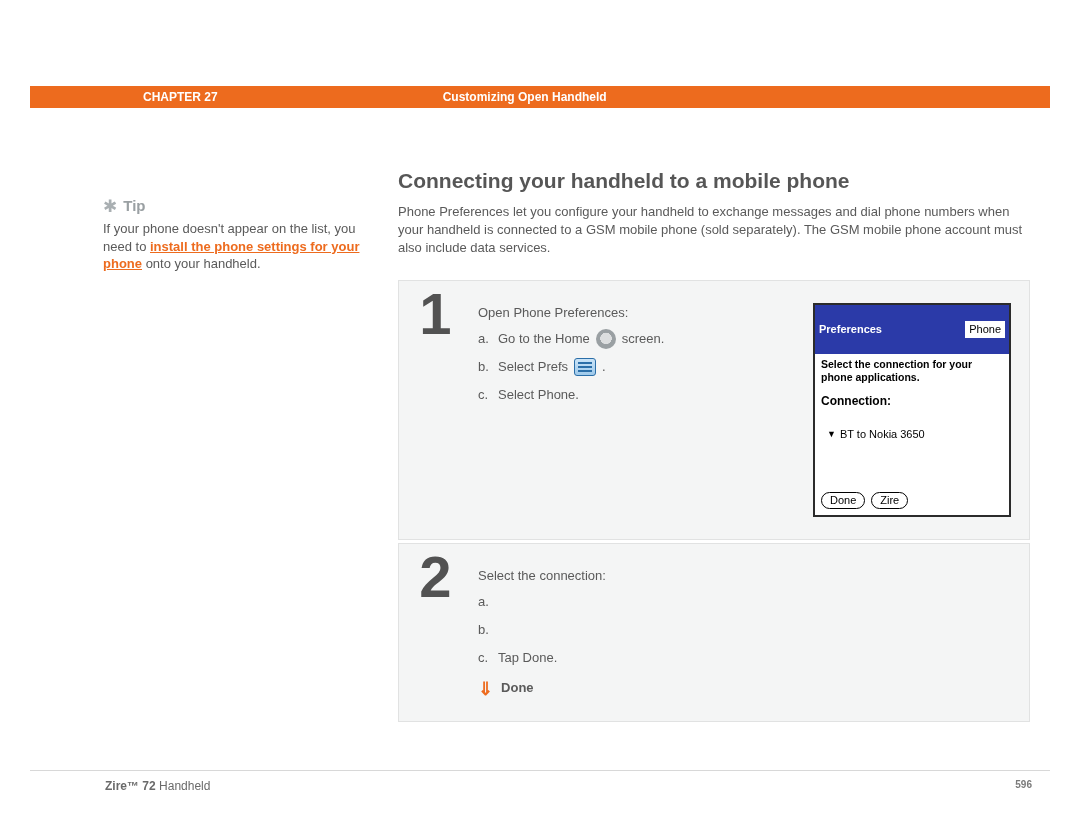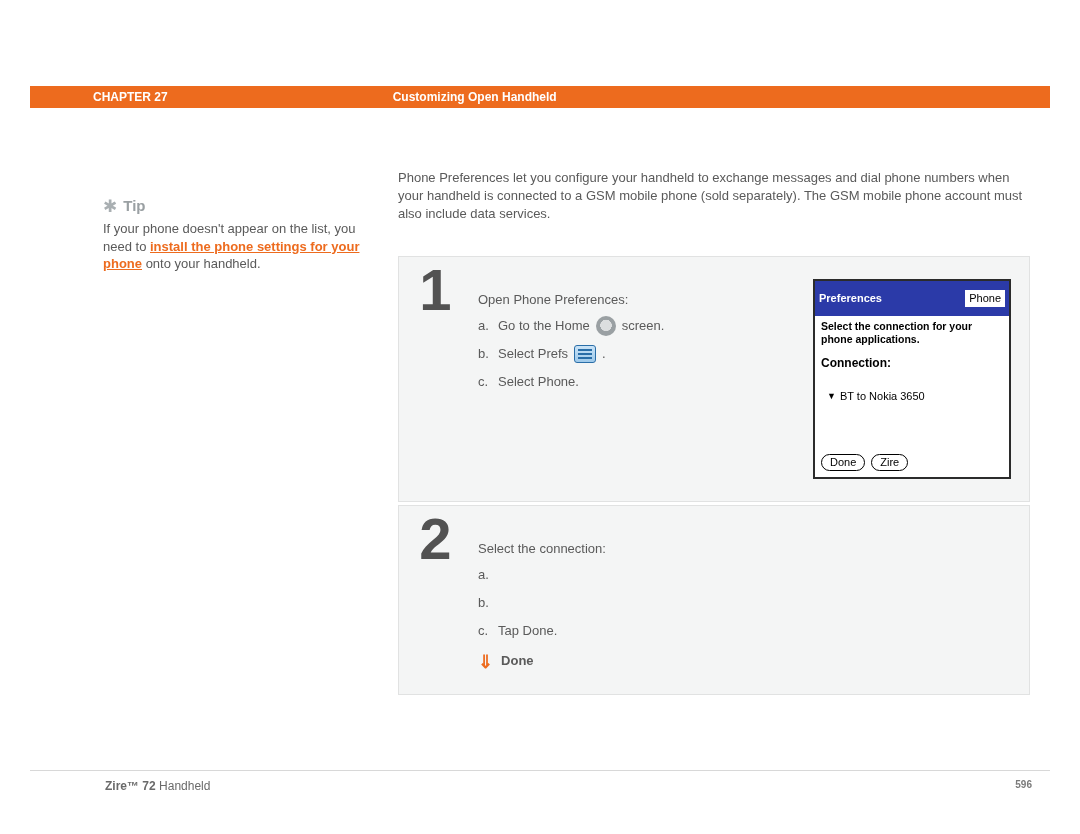--- a/index.html
+++ b/index.html
@@ -17,21 +17,21 @@
     left: 30px;
     right: 30px;
     height: 22px;
     background: #ed6b1e;
     display: flex;
     align-items: center;
     color: #fff;
     font-size: 12px;
     font-weight: bold;
   }
-  .header-chapter { margin-left: 63px; }
+  .header-chapter { margin-left: 113px; }
   .header-title { margin-left: 225px; }
 
   .sidebar {
     position: absolute;
     top: 196px;
     left: 103px;
     width: 260px;
     font-size: 13px;
     line-height: 1.35;
     color: #5a5a5a;
@@ -49,21 +49,21 @@
   }
   .main-title {
     font-size: 21px;
     font-weight: bold;
     color: #565656;
     margin-bottom: 10px;
   }
   .intro {
     font-size: 13px;
     line-height: 1.4;
-    margin-bottom: 32px;
+    margin-bottom: 22px;
   }
   .steps { display: flex; flex-direction: column; gap: 3px; }
   .step {
     display: flex;
     background: #f4f5f5;
     border: 1px solid #e1e2e2;
   }
   .step-num-col {
     width: 73px;
     display: flex;
@@ -79,21 +79,21 @@
   }
   .step-body {
     flex: 1;
     padding: 22px 18px 22px 6px;
     font-size: 13px;
     line-height: 1.55;
     display: flex;
     gap: 18px;
   }
   .step-text { flex: 1; }
-  .step-text p { margin-bottom: 6px; margin-top: 11px; }
+  .step-text p { margin-bottom: 6px; }
   .sub { display: flex; gap: 6px; margin-bottom: 8px; align-items: center; flex-wrap: wrap; }
   .sub .let { min-width: 14px; }
 
   .inline-icon {
     display: inline-flex;
     width: 20px; height: 20px;
     border-radius: 50%;
     background: #9aa0a3;
     align-items: center; justify-content: center;
     vertical-align: middle;
@@ -131,21 +131,21 @@
     width: 198px;
     border: 2px solid #2b2b2b;
     background:#fff;
     align-self:flex-start;
     font-family: Tahoma, Verdana, sans-serif;
     font-size: 11px;
   }
   .palm-title {
     display:flex; justify-content:space-between;
     background:#2b3aa8; color:#fff; font-weight:bold;
-    padding: 9px 4px; font-size:11px;
+    padding: 16px 4px; font-size:11px;
   }
   .palm-title .right { background:#fff; color:#000; padding:0 4px; font-weight:normal;margin-left:44px; }
   .palm-body { padding: 4px 6px 6px; color:#000; }
   .palm-instr { font-weight:bold; font-size:10.5px; line-height:1.25; margin-bottom:8px; }
   .palm-label { font-weight:bold; font-size:12px; margin-bottom:16px; }
   .palm-pick { display:flex; align-items:center; gap:4px; font-size:11px; margin-left:6px; margin-bottom:48px;}
   .palm-pick .tri { font-size:9px; }
   .palm-btns { display:flex; gap:6px; }
   .palm-btn {
     border:1px solid #000; border-radius:10px;
@@ -180,20 +180,21 @@
     <span class="tip-label">Tip</span>
   </div>
   <div>
     <span>If your phone doesn't appear on the list, you need to </span>
     <span class="link">install the phone settings for your phone</span>
     <span> onto your handheld.</span>
   </div>
 </div>
 
 <div class="main">
+  <h2 class="main-title">Connecting your handheld to a mobile phone</h2>
   <p class="intro">Phone Preferences let you configure your handheld to exchange messages and dial phone numbers when your handheld is connected to a GSM mobile phone (sold separately). The GSM mobile phone account must also include data services.</p>
 
   <div class="steps">
 
     <div class="step">
       <div class="step-num-col">
           <span class="step-num">1</span>
         </div>
       <div class="step-body">
         <div class="step-text">

